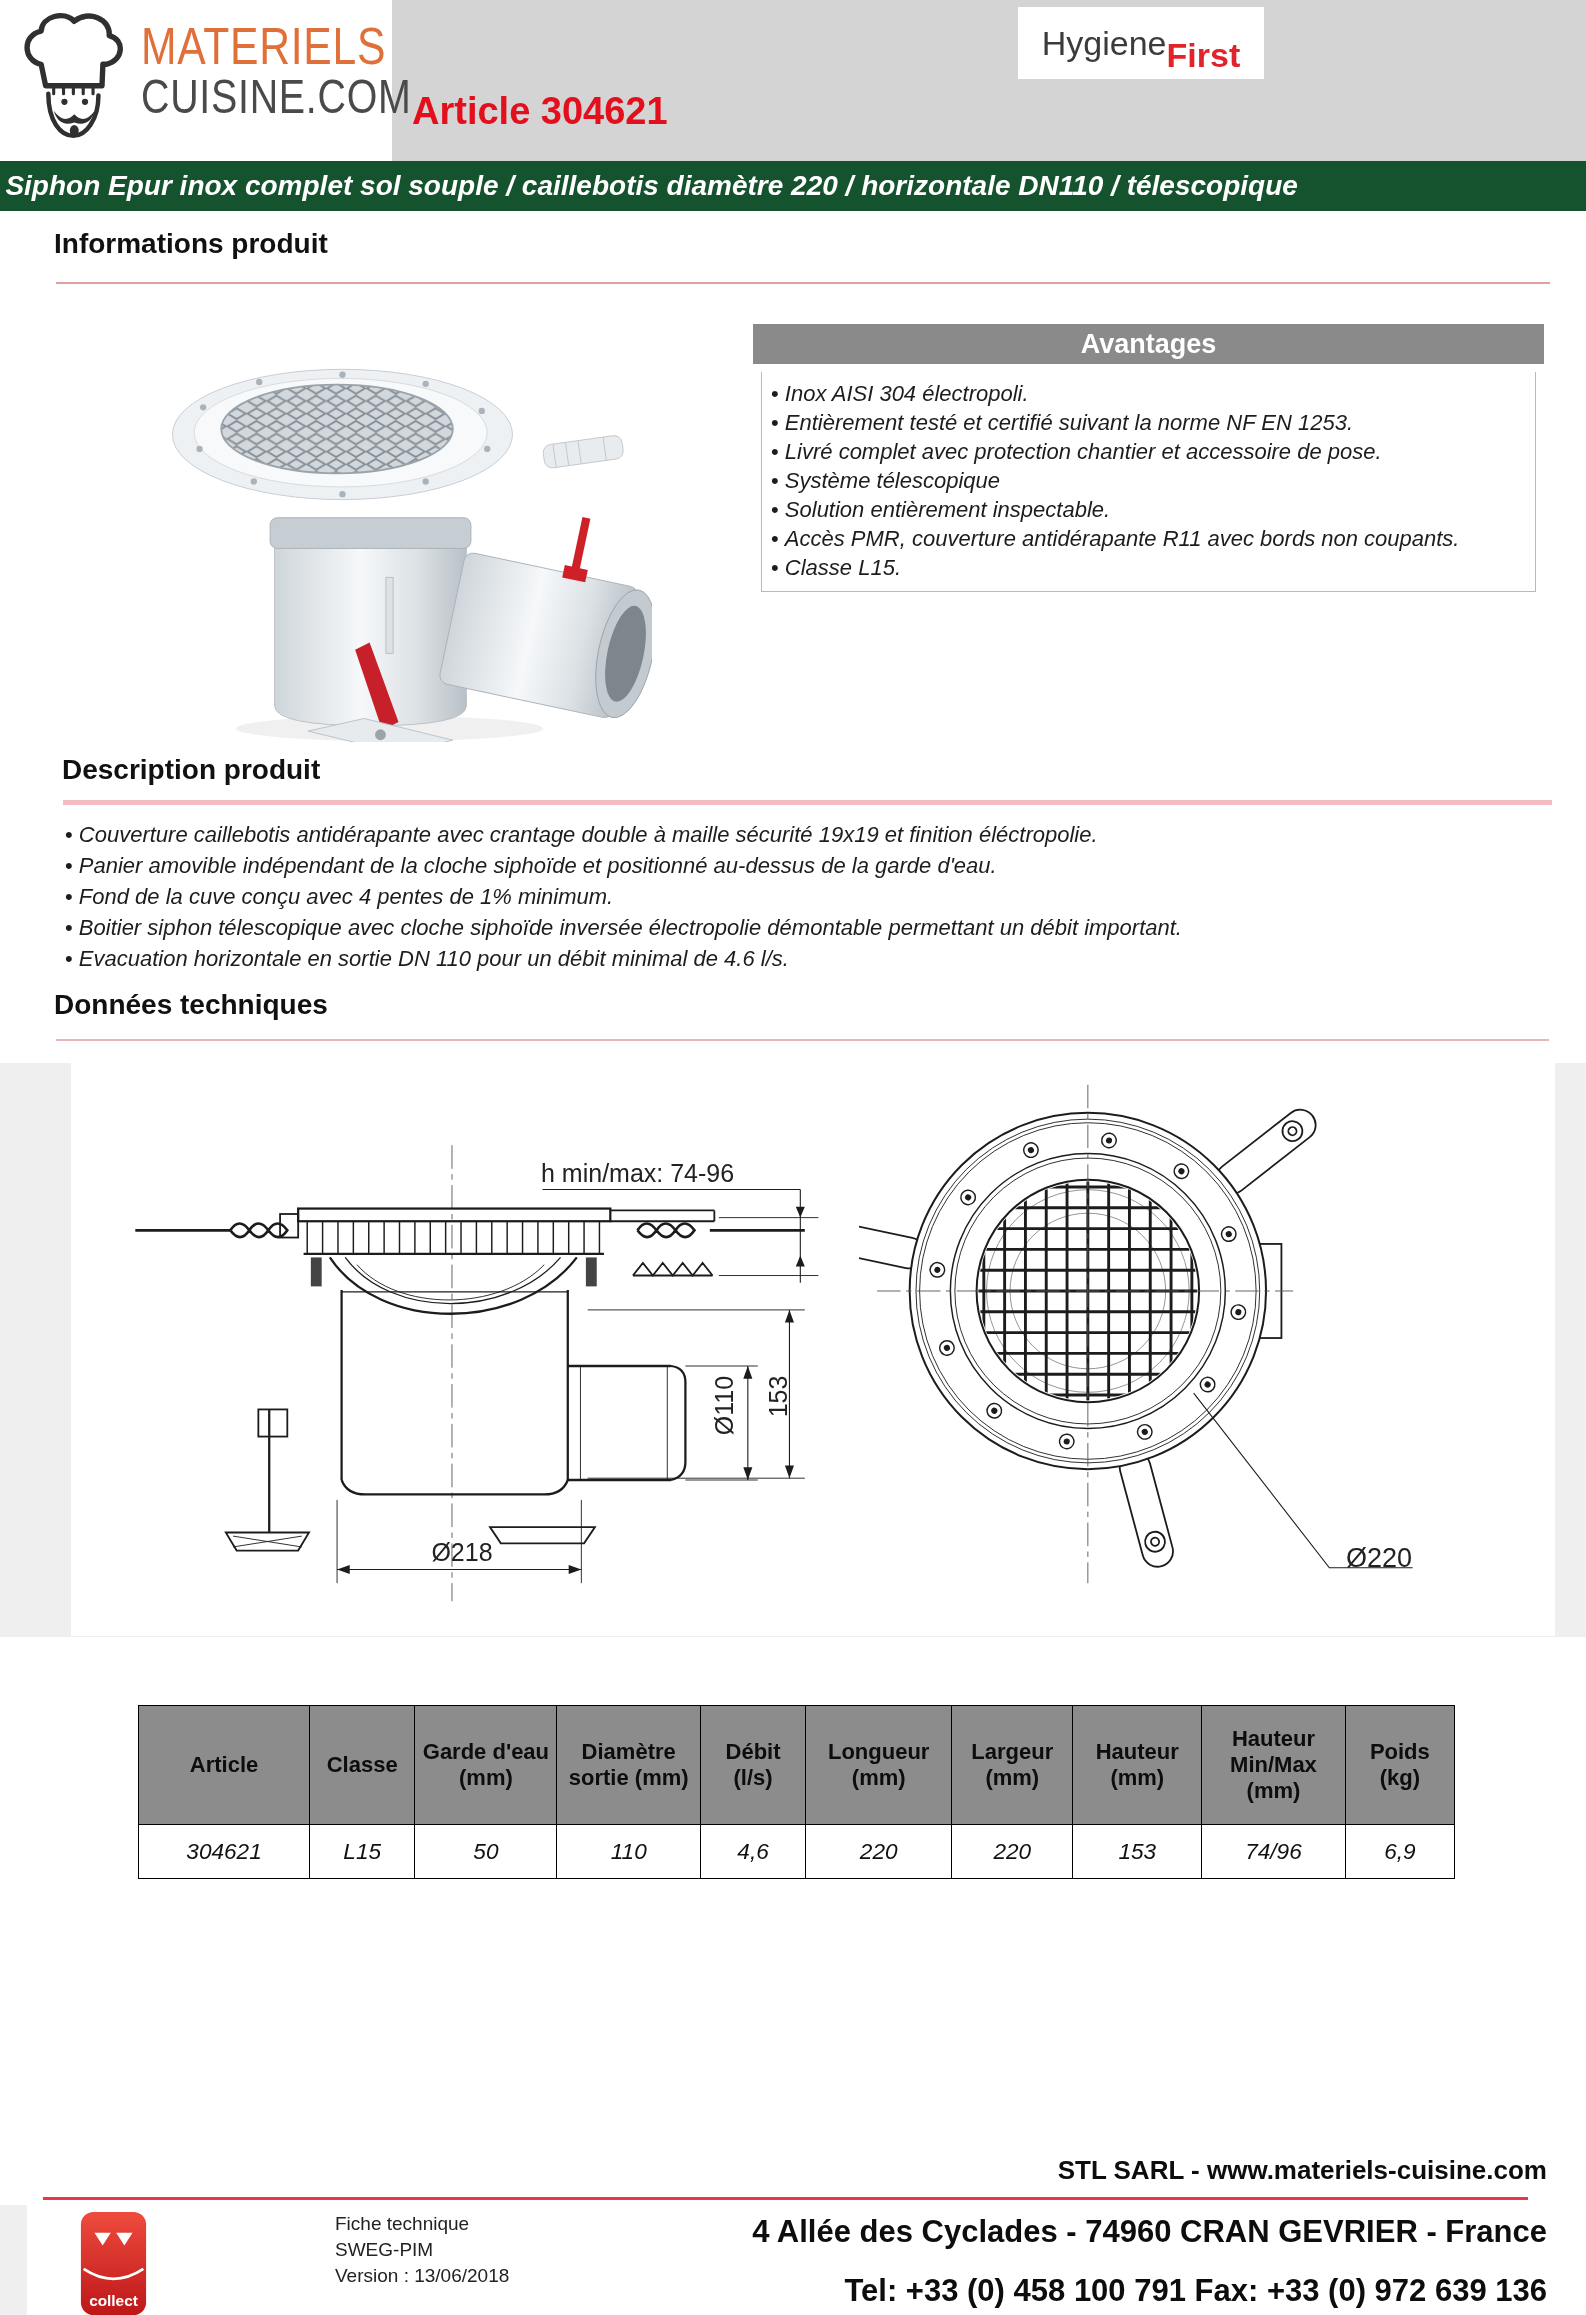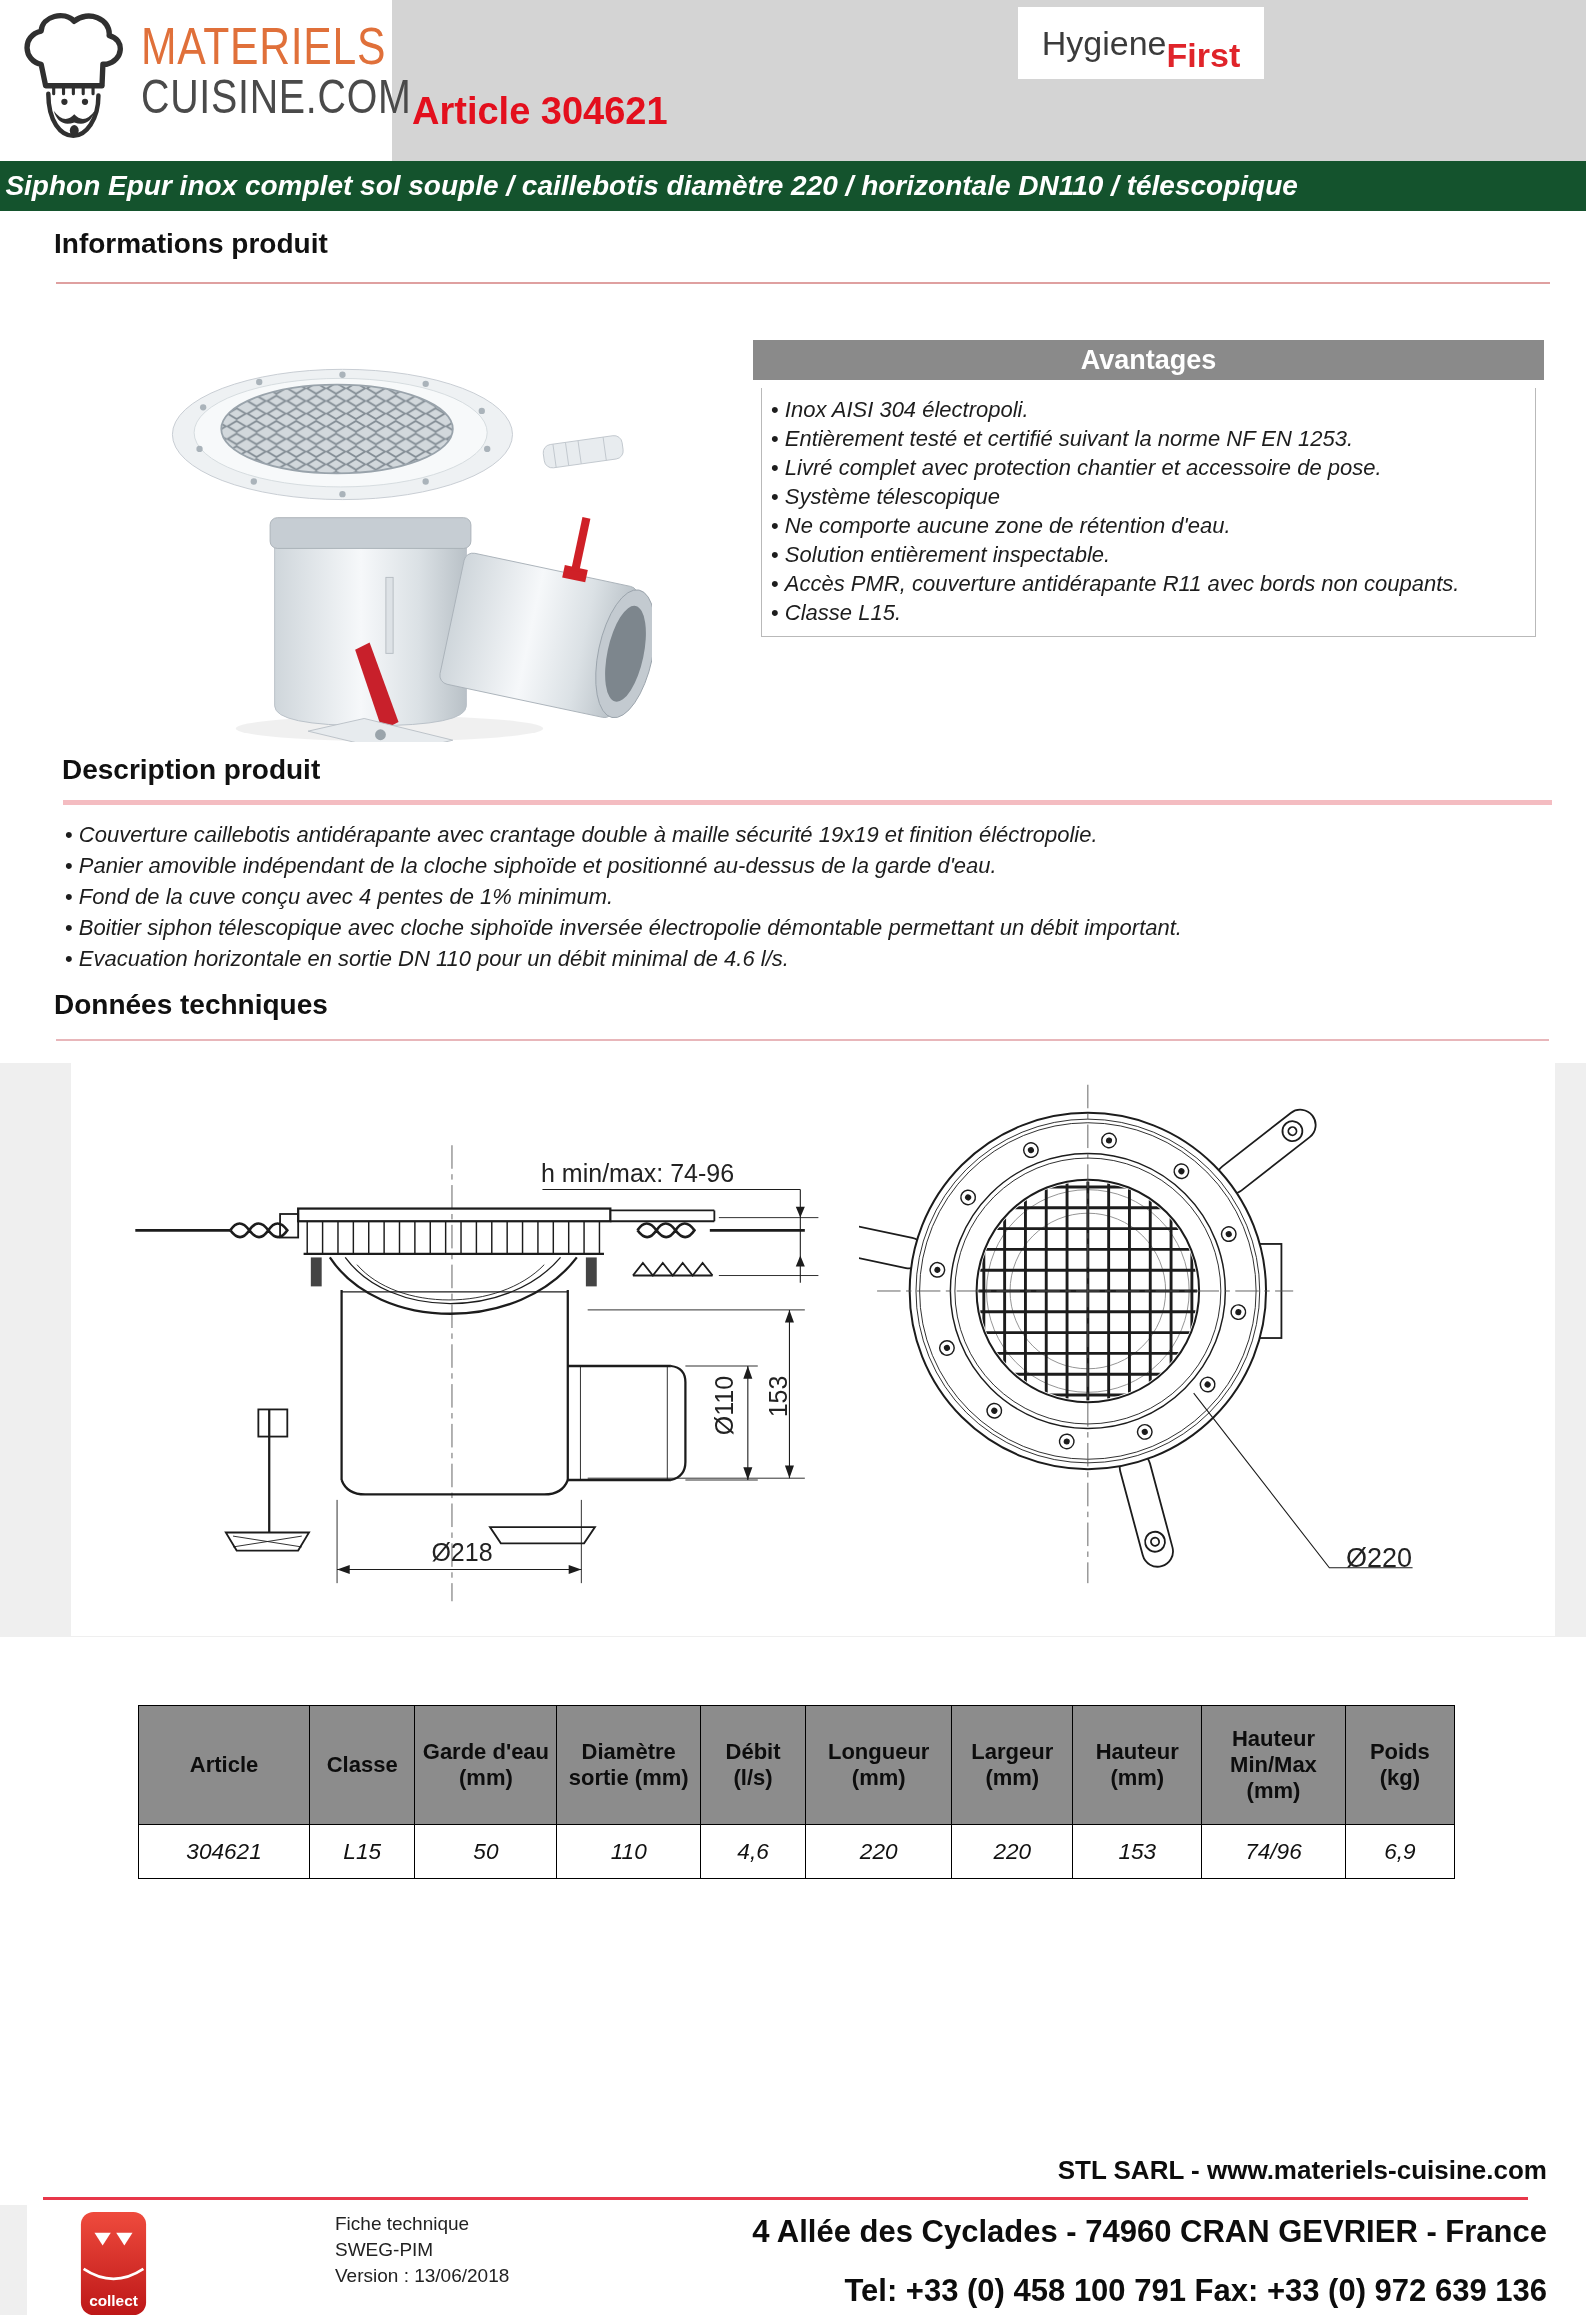--- a/index.html
+++ b/index.html
@@ -35,21 +35,21 @@
   #rule-info{left:56px;top:282px;width:1494px;height:1.8px;background:#dfa0a0;}
   #rule-desc{left:63px;top:800px;width:1489px;height:4.5px;background:#f4bcc1;}
   #rule-data{left:56px;top:1039px;width:1493px;height:1.8px;background:#e8b6ba;}
 
   
   .photo{position:absolute;left:127px;top:344px;width:525px;height:398px;}
 
   
   .avbox{position:absolute;left:753px;top:324px;width:791px;}
   .avbox .avhead{height:40px;background:#8a8a8a;color:#ffffff;font-size:27px;font-weight:bold;
-                 display:flex;align-items:center;justify-content:center;margin-top:16px;}
+                 display:flex;align-items:center;justify-content:center;}
   .avbox .avbody{border:0.9px solid #b9b9b9;border-top:none;background:#fff;padding:7.2px 11px 9px 9px;
                  margin:8px;list-style:none;}
   .avbody li{font-size:22px;font-style:italic;line-height:29px;color:#1d1d1d;white-space:nowrap;}
   .avbody li::before{content:"\2022\00a0";font-style:normal;}
 
   
   .desclist{position:absolute;left:65px;top:819px;margin:0;padding:0;list-style:none;}
   .desclist li{font-size:22px;font-style:italic;line-height:31px;color:#1d1d1d;white-space:nowrap;}
   .desclist li::before{content:"\2022\00a0";font-style:normal;}
 
@@ -176,21 +176,20 @@
     </g>
   </svg>
 
   <div class="avbox">
     <div class="avhead">Avantages</div>
     <ul class="avbody">
       <li>Inox AISI 304 électropoli.</li>
       <li>Entièrement testé et certifié suivant la norme NF EN 1253.</li>
       <li>Livré complet avec protection chantier et accessoire de pose.</li>
       <li>Système télescopique</li>
-      <li>Ne comporte aucune zone de rétention d'eau.</li>
       <li>Solution entièrement inspectable.</li>
       <li>Accès PMR, couverture antidérapante R11 avec bords non coupants.</li>
       <li>Classe L15.</li>
     </ul>
   </div>
 
   <h2 class="h-sec" id="h-desc">Description produit</h2>
   <div class="rule" id="rule-desc"></div>
   <ul class="desclist">
     <li>Couverture caillebotis antidérapante avec crantage double à maille sécurité 19x19 et finition éléctropolie.</li>

